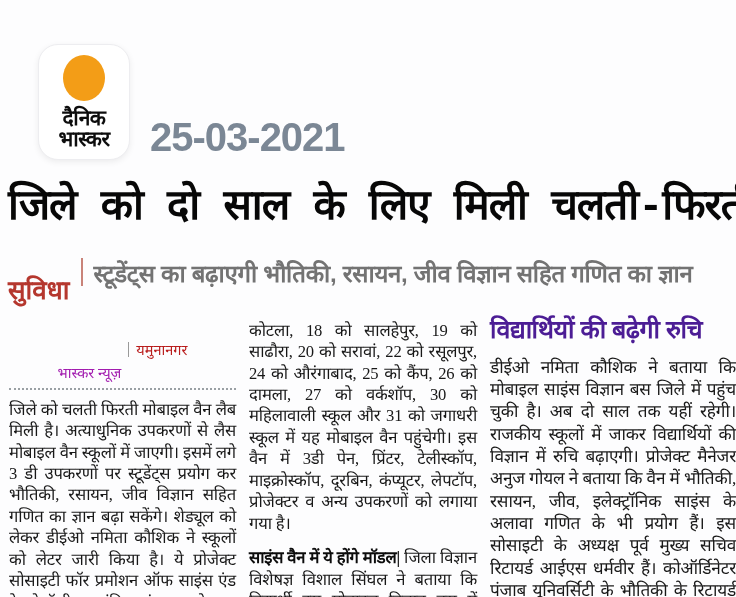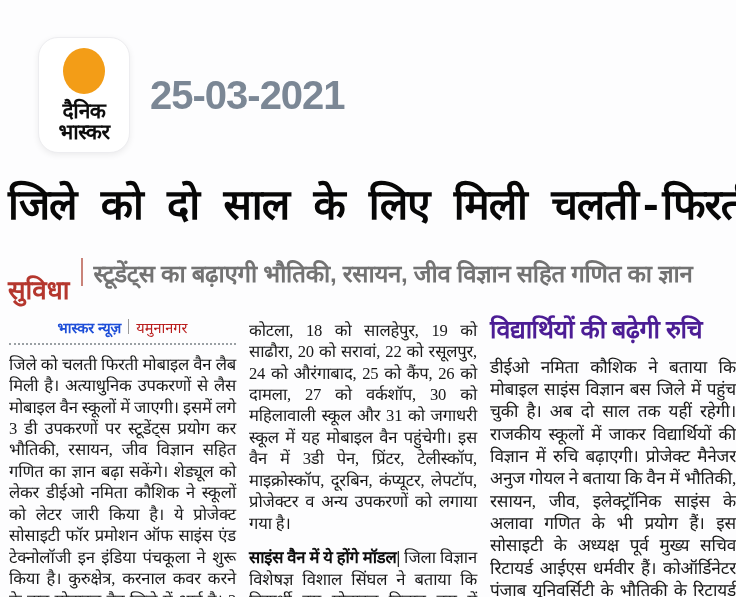--- a/index.html
+++ b/index.html
@@ -5,21 +5,21 @@
   * { margin:0; padding:0; box-sizing:border-box; }
   html,body { width:736px; height:597px; }
   body {
     background:#fdfdfe;
     font-family:"Liberation Serif", serif;
     color:#1a1a1a;
     overflow:hidden;
   }
   
   .masthead {
-    display:flex; align-items:center;
+    display:flex; align-items:flex-end;
     padding:30px 0 0 38px; height:160px;
   }
   .logo {
     width:92px; height:116px;
     background:#ffffff;
     border:1px solid #ededf0;
     border-radius:20px;
     box-shadow:0 2px 6px rgba(0,0,0,.07);
     display:flex; flex-direction:column;
     align-items:center; justify-content:center;
@@ -82,21 +82,21 @@
   }
   .col { text-align:justify; }
   .col-1 { flex:0 0 227px; }
   .col-2 { flex:0 0 228px; }
   .col-3 { flex:0 0 246px; }
   .byline {
     text-align:center; font-size:14.5px;
     display:flex; align-items:center; justify-content:center;
     gap:7px; padding:2px 0 6px 0;
   }
-  .byline-source { font-weight:bold; color:#1d4ed8; }
+  .byline-source { font-weight:normal; color:#a21caf;margin-top:45px; }
   .byline-bar { width:1px; height:15px; background:#9a9a9a; }
   .byline-location { color:#b91c1c; }
   .dotted-rule {
     border-bottom:2px dotted #9aa0a4;
     margin:0 0 9px 0; height:1px;
   }
   .body-text {
     font-size:16.6px; line-height:1.295;
     color:#181818; letter-spacing:-.2px;
   }

